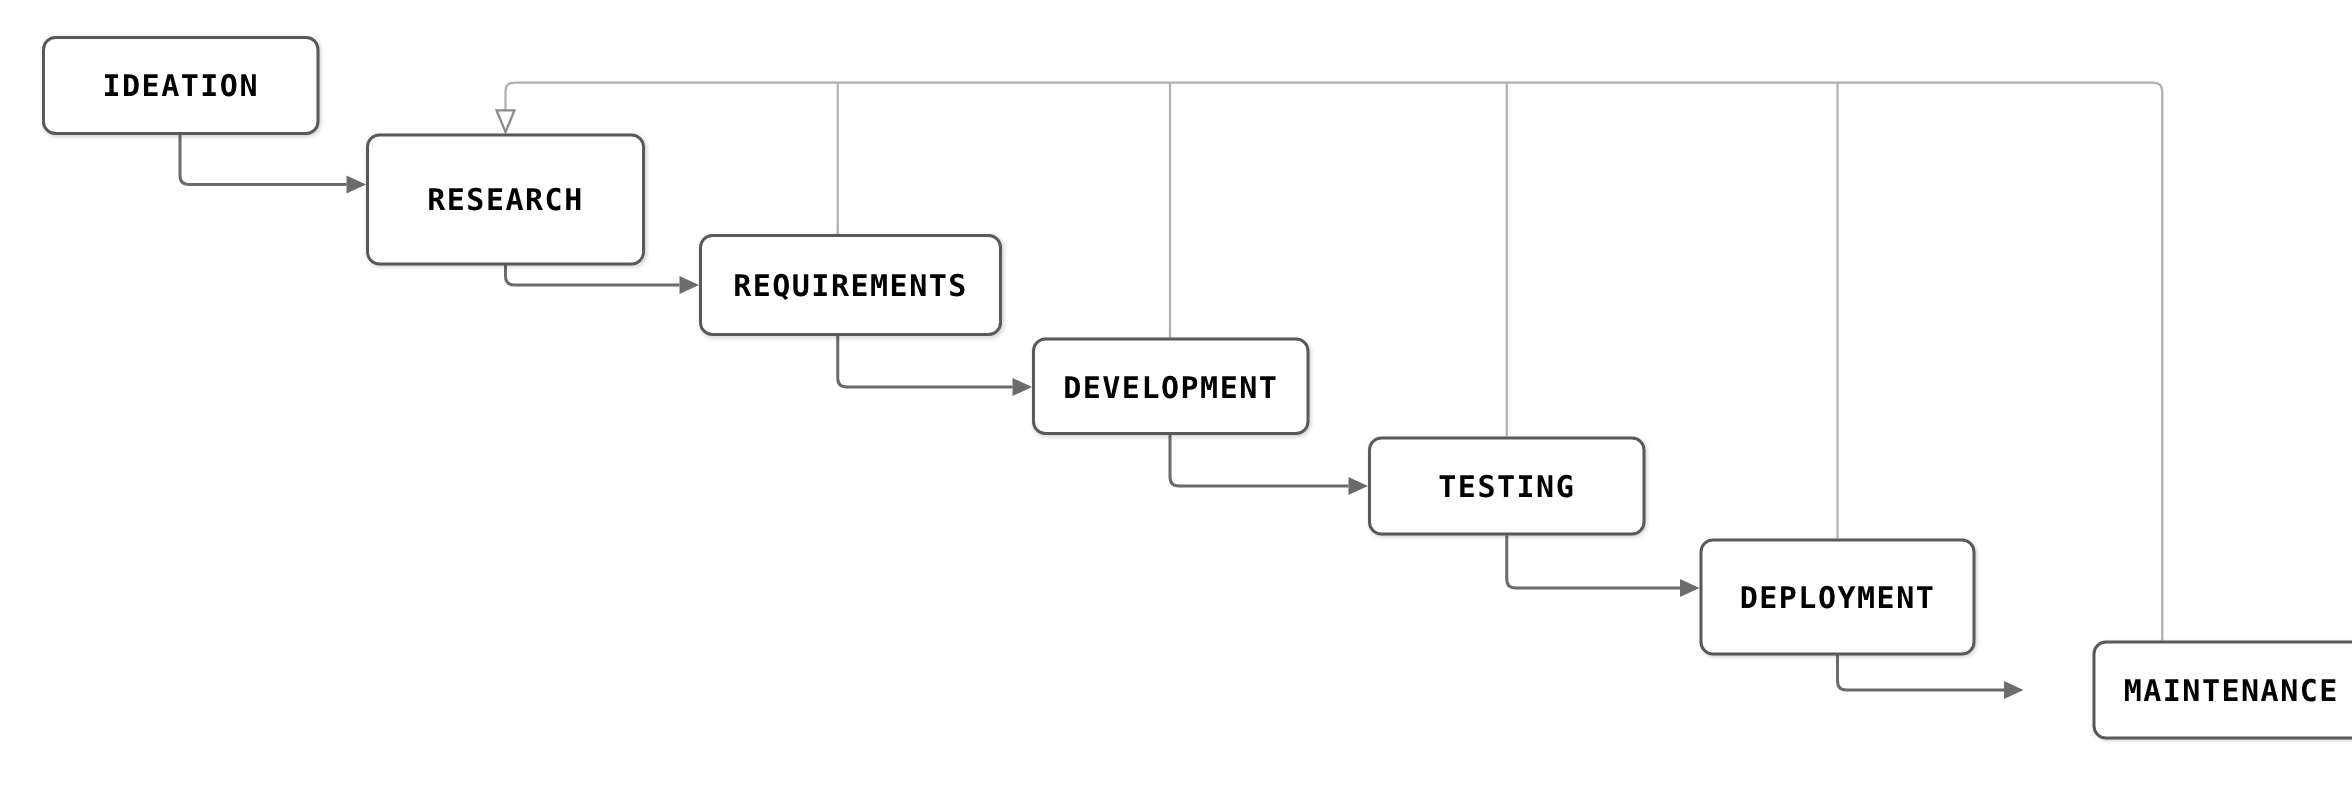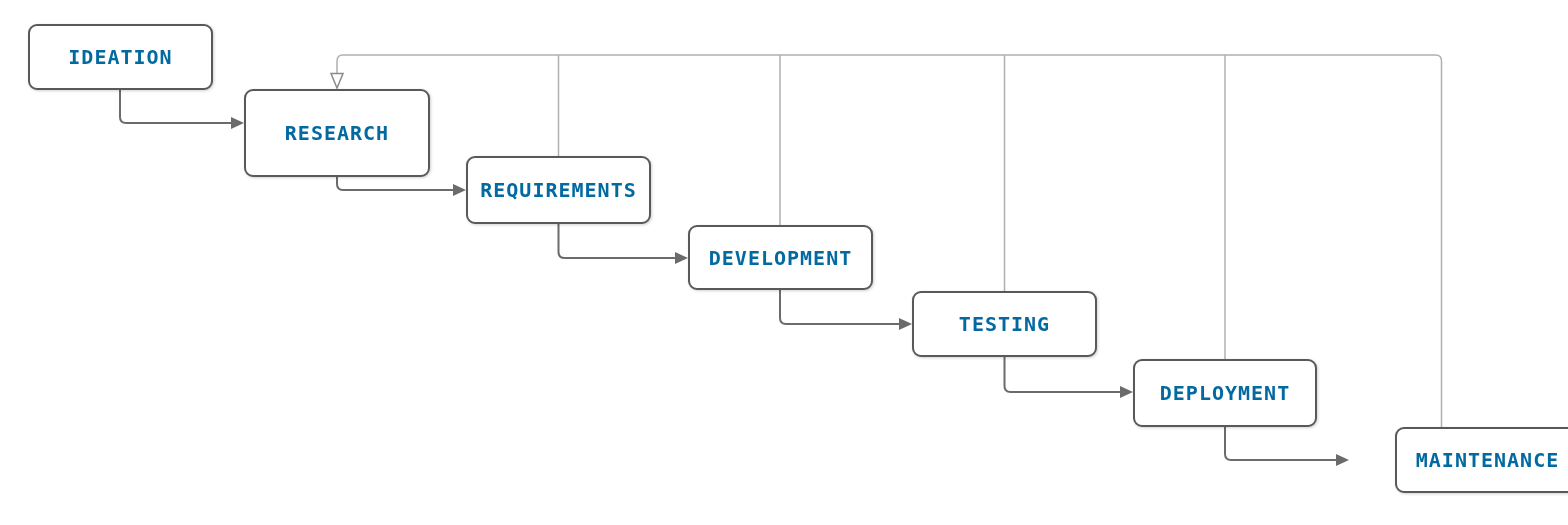--- a/index.html
+++ b/index.html
@@ -27,21 +27,21 @@
     box-sizing: border-box;
     background: #ffffff;
     border: 2px solid #595959;
     border-radius: 9px;
     display: flex;
     align-items: center;
     justify-content: center;
     font-weight: bold;
     font-size: 20px;
     letter-spacing: 1px;
-    color: #0369a1;
+    color: #000000;
     box-shadow: 1px 1px 3px rgba(0,0,0,0.18);
     white-space: nowrap;
   }
 </style>
 </head>
 <body>
 
 <div class="canvas">
 
   <svg class="wires" viewBox="0 0 1568 525">
@@ -70,23 +70,23 @@
       <polygon points="912,324 899,318 899,330"></polygon>
       <polygon points="1133,392 1120,386 1120,398"></polygon>
       <polygon points="1349,460 1336,454 1336,466"></polygon>
     </g>
   </svg>
 
   <div class="node" style="left:28px;  top:24px;  width:185px; height:66px;">IDEATION</div>
 
   <div class="node" style="left:244px; top:89px;  width:186px; height:88px;">RESEARCH</div>
 
-  <div class="node" style="left:466px; top:156px; width:185px; height:68px;">REQUIREMENTS</div>
+  <div class="node" style="left:466px; top:156px; width:202px; height:68px;">REQUIREMENTS</div>
 
   <div class="node" style="left:912px; top:291px; width:185px; height:66px;">TESTING</div>
 
   <div class="node" style="left:688px; top:225px; width:185px; height:65px;">DEVELOPMENT</div>
 
-  <div class="node" style="left:1133px; top:359px; width:184px; height:68px;">DEPLOYMENT</div>
+  <div class="node" style="left:1133px; top:359px; width:184px; height:78px;">DEPLOYMENT</div>
 
   <div class="node" style="left:1349px; top:427px; width:185px; height:66px;margin-left:46px;">MAINTENANCE</div>
 
 </div>
 
 </body></html>

